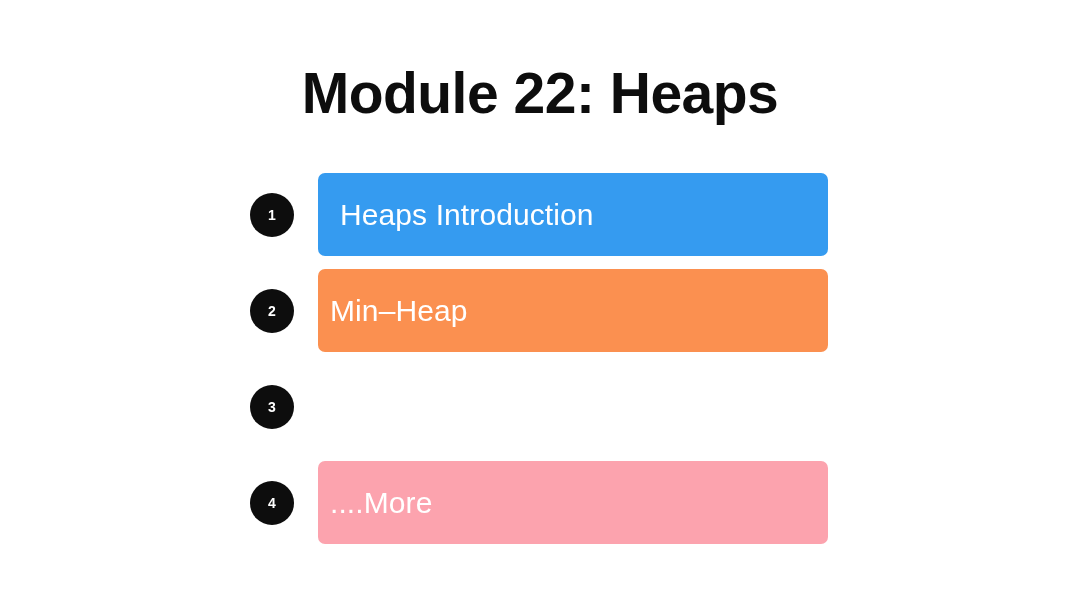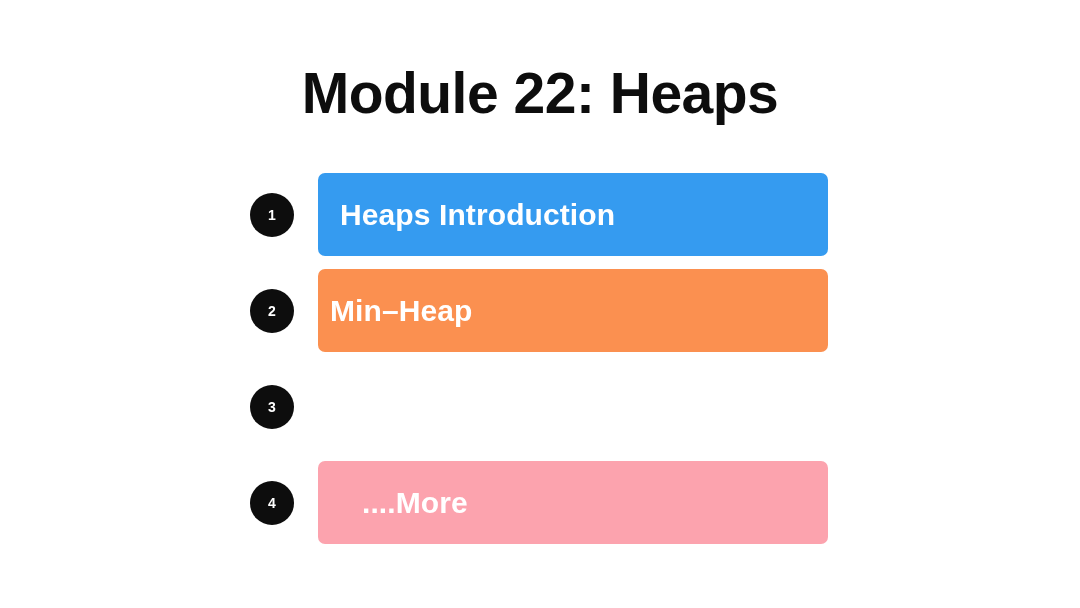--- a/index.html
+++ b/index.html
@@ -82,21 +82,21 @@
     border-radius: 7px;
     display: flex;
     align-items: center;
     box-sizing: border-box;
     padding-left: 12px;
   }
 
   .agenda-label {
     font-family: "Liberation Sans", sans-serif;
     font-size: 30px;
-    font-weight: bold;
+    font-weight: normal;
     color: #ffffff;
     letter-spacing: 0.1px;
     white-space: nowrap;
     line-height: 1.05;
   }
 
   .agenda-bar.indented {
     padding-left: 22px;
   }
 </style>
@@ -123,18 +123,18 @@
       </div>
     </div>
 
     <div class="agenda-row">
       <div class="step-badge" style="background: rgb(13, 13, 13); color: rgb(255, 255, 255);">3</div>
     </div>
 
     <div class="agenda-row">
       <div class="step-badge" style="background: rgb(13, 13, 13); color: rgb(255, 255, 255);">4</div>
       <div class="agenda-bar" style="background: rgb(252, 163, 174);">
-        <span class="agenda-label" style="color: rgb(255, 255, 255); margin-left: 32px;">....More</span>
+        <span class="agenda-label" style="color: rgb(255, 255, 255);">....More</span>
       </div>
     </div>
 
   </div>
 </div>
 
 </body></html>

